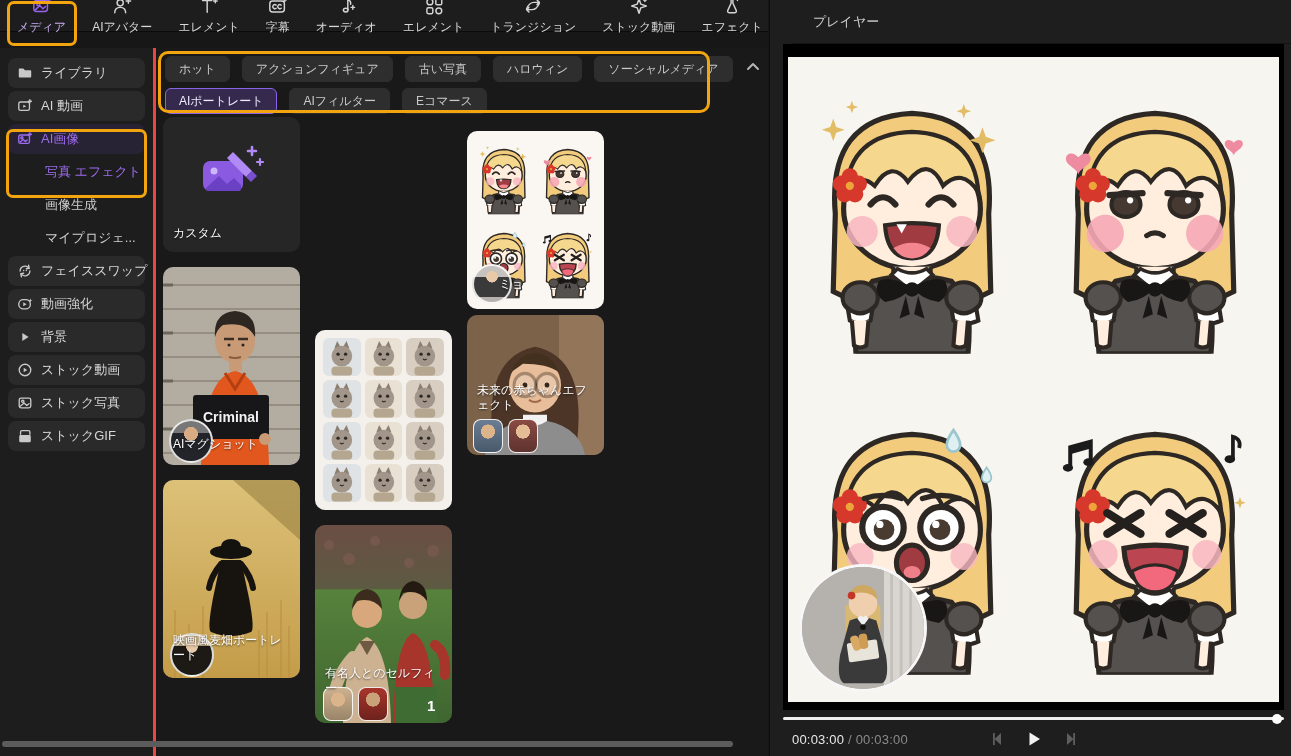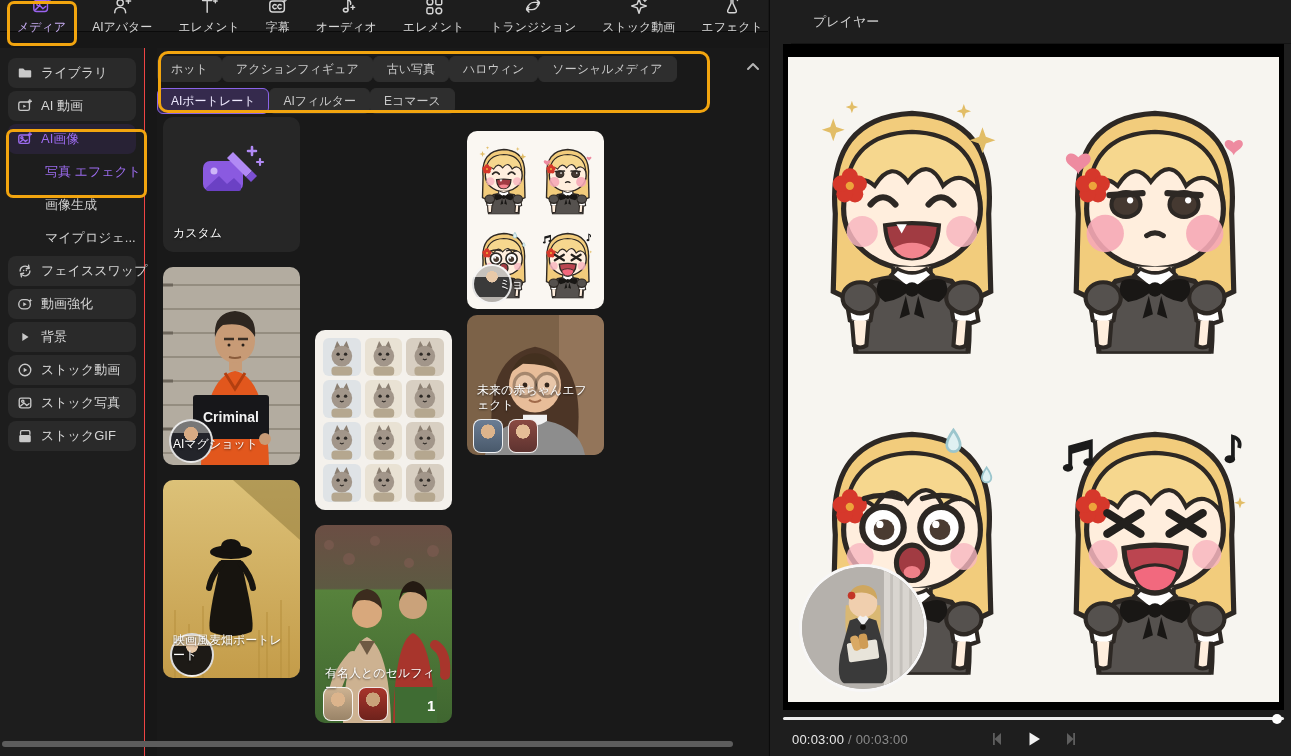--- a/index.html
+++ b/index.html
@@ -12,34 +12,34 @@
   .tab { display:flex; flex-direction:column; align-items:center; justify-content:center;
          gap:3px; padding:2px 13px; height:46px; cursor:pointer; position:relative; }
   .tab .lb { font-size:12px; color:#d8d8d8; white-space:nowrap; }
   .tab.active .lb { color:#c9aef5; }
   .tab .ic { width:20px; height:20px; display:block; }
   .tab svg { width:20px; height:20px; stroke:#d5d5d5; fill:none; stroke-width:1.6; stroke-linecap:round; stroke-linejoin:round; }
   .tab.active svg { stroke:#9a63ee; }
   .ann { position:absolute; border:3px solid #f2a50f; border-radius:7px; pointer-events:none; z-index:40; }
 
   
-  .sidebar { position:absolute; left:0; top:48px; width:145px; height:708px; background:#1d1d1d;
-             border-right:1px solid #ef4444; padding-top:7px;text-align:right; }
+  .sidebar { position:absolute; left:0; top:48px; width:156px; height:708px; background:#1d1d1d;
+             border-right:3px solid #ef4444; padding-top:7px;text-align:right; }
   .side-item { margin:3px 8px; height:30px; border-radius:8px; background:#2a2a2a; display:flex;
                align-items:center; gap:8px; padding:0 9px; color:#d6d6d6; font-size:13px; cursor:pointer; white-space:nowrap; }
   .side-item svg { width:16px; height:16px; flex:0 0 16px; stroke:#c9c9c9; fill:none; stroke-width:1.5; stroke-linecap:round; stroke-linejoin:round; }
   .side-item.sub { background:transparent; padding-left:37px; color:#cfcfcf; }
   .side-item.purple { color:#9d6cf0; }
   .side-item.purple-bg { background:#282235; color:#9d6cf0; }
   .side-item.purple-bg svg, .side-item.purple svg { stroke:#9d6cf0; }
   .gif-t { font-size:6px; font-weight:bold; fill:#c9c9c9; stroke:none; }
 
   
   .content { position:absolute; left:157px; top:48px; width:611px; height:708px; background:#191919; }
-  .chip-row { position:absolute; left:0; display:flex; }
+  .chip-row { position:absolute; left:8px; display:flex; gap:12px; }
   .chip-row.r1 { top:8px; }
   .chip-row.r2 { top:40px; }
   .chip { height:26px; display:flex; align-items:center; padding:0 13px; background:#2e2e2e;
           border:1px solid #2e2e2e; border-radius:6px; color:#c9c9c9; font-size:12px; cursor:pointer; white-space:nowrap; }
   .chip.selected { background:#352a4d; border-color:#8a63e8; color:#efeaff; }
   .collapse-btn { position:absolute; left:585px; top:8px; width:22px; height:22px; cursor:pointer; }
   .collapse-btn svg { width:22px; height:22px; stroke:#b5b5b5; fill:none; stroke-width:2; stroke-linecap:round; stroke-linejoin:round; }
 
   .card { position:absolute; width:137px; border-radius:10px; overflow:hidden; background:#262626; cursor:pointer; }
   .card svg.thumb { position:absolute; inset:0; width:100%; height:100%; display:block; }

